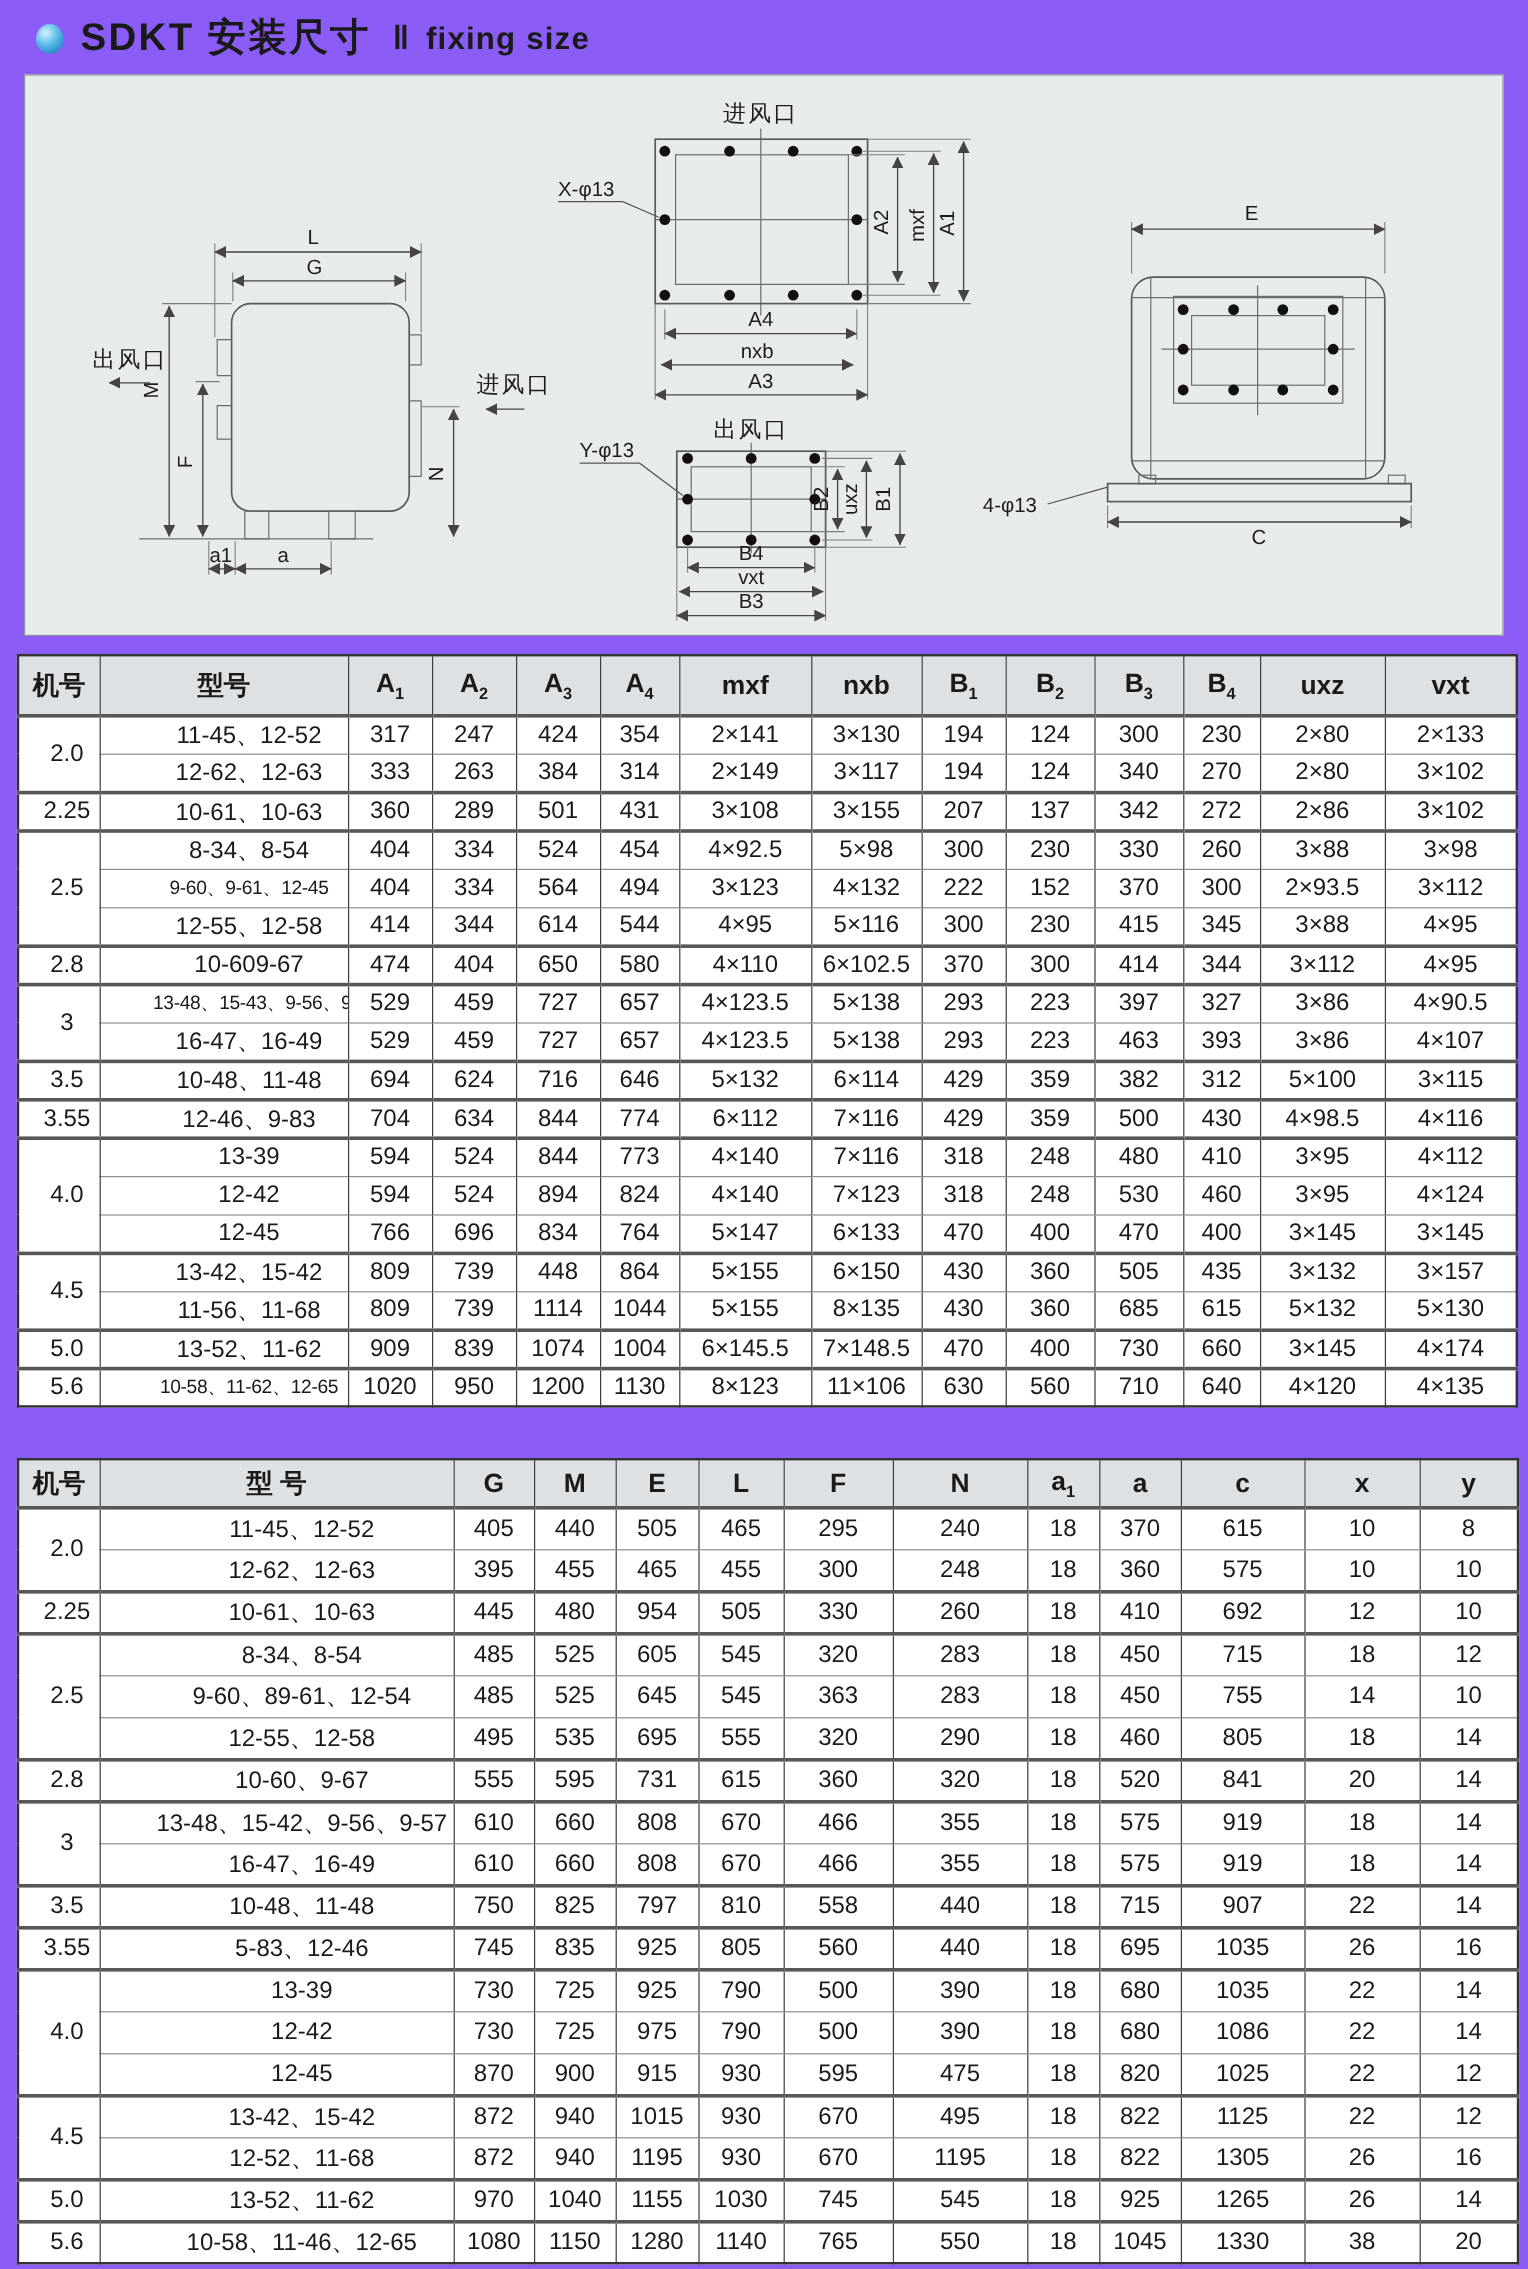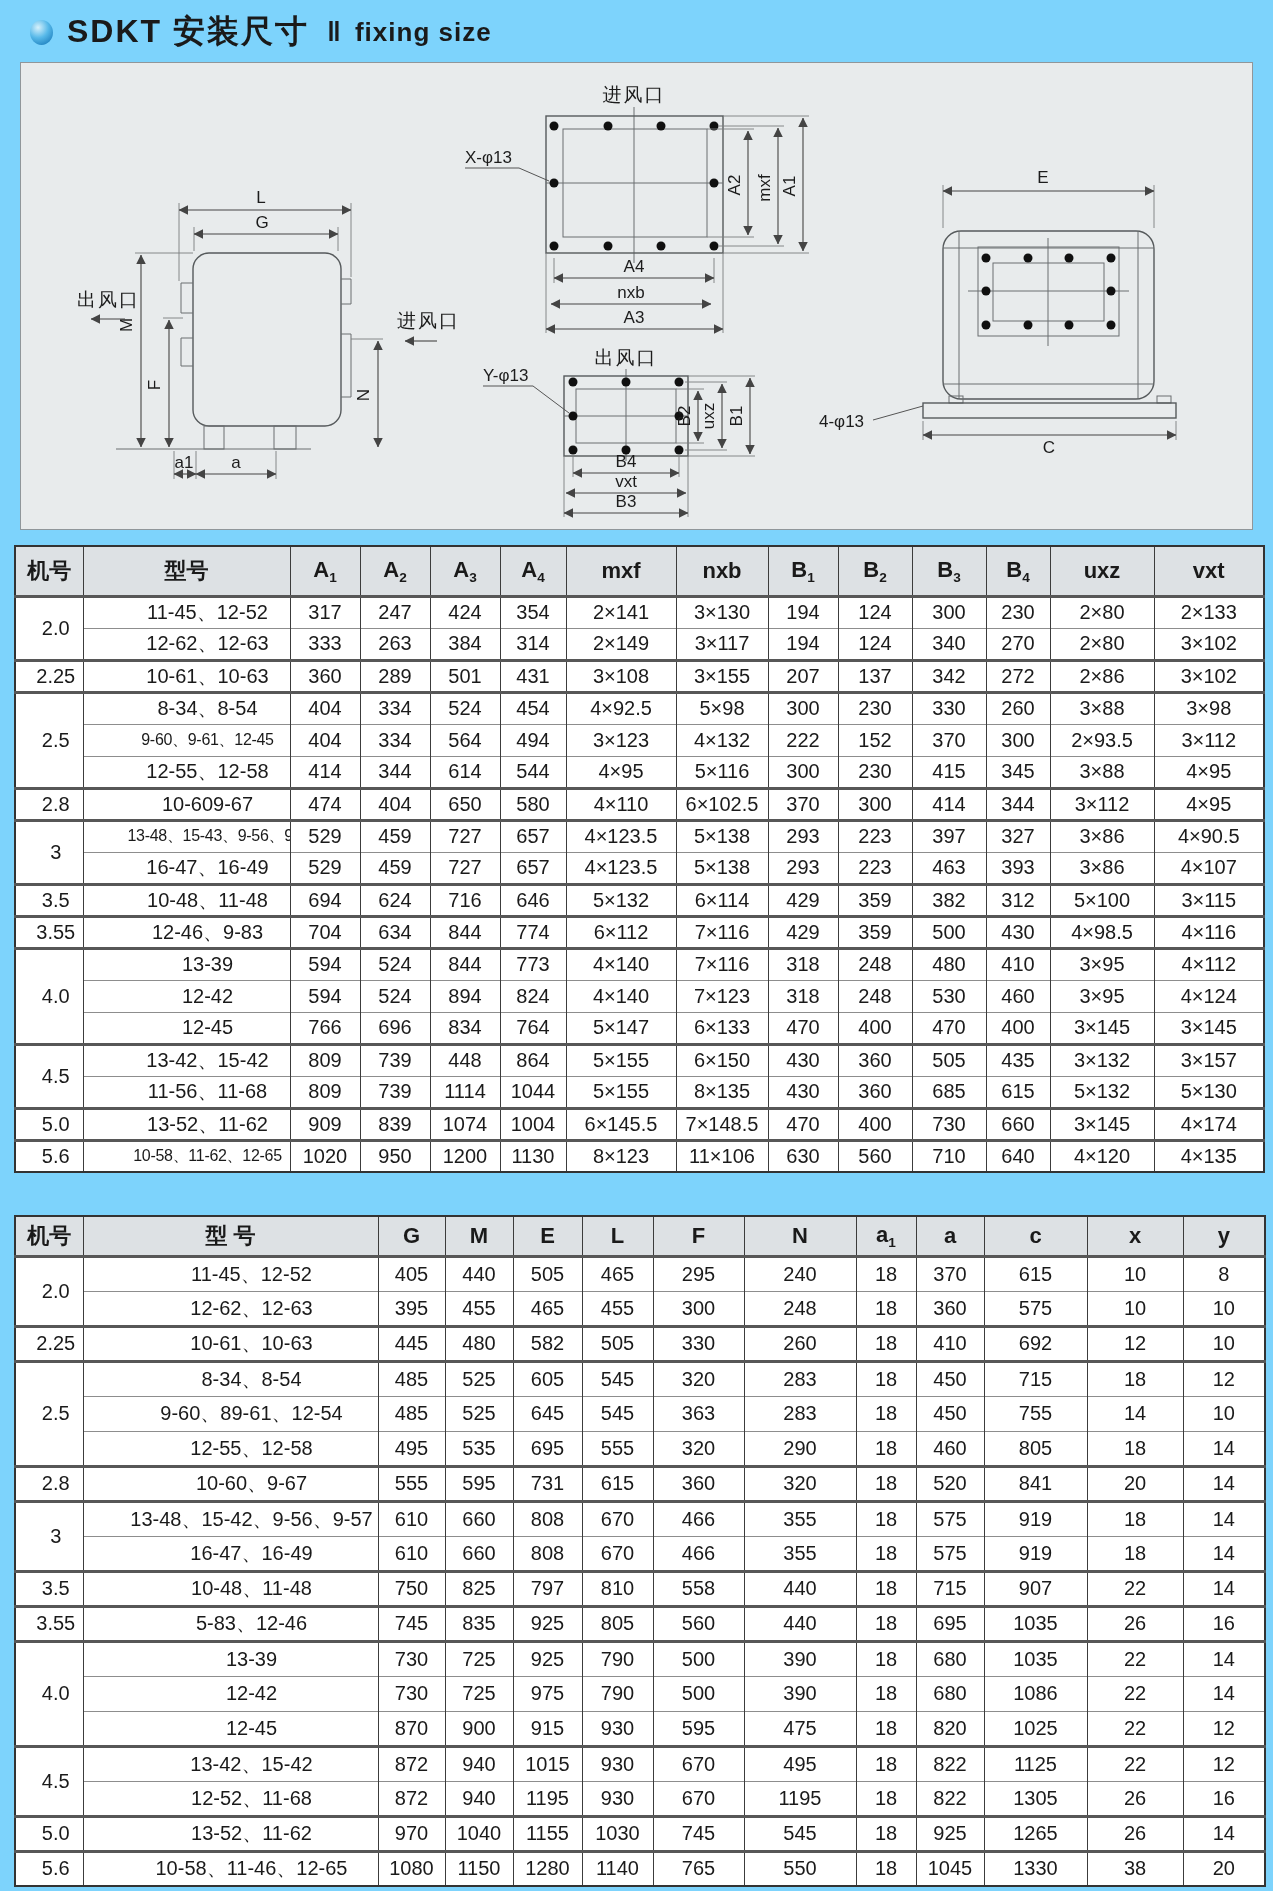--- a/index.html
+++ b/index.html
@@ -1,16 +1,16 @@
 <!DOCTYPE html>
 <html><head>
 <meta charset="utf-8">
 <style>
   html,body{margin:0;padding:0;background:#ffffff;}
-  .page{position:relative;width:1273px;height:1891px;background:#7dd3fc;overflow:hidden;
+  .page{position:relative;width:1273px;height:1891px;background:#8b5cf6;overflow:hidden;
         font-family:"Liberation Sans",sans-serif;color:#1a1a1a;}
   
   .title-row{position:absolute;left:30px;top:10px;display:flex;align-items:center;}
   .bullet{width:23px;height:25px;border-radius:50%;margin-right:14px;
           background:radial-gradient(circle at 35% 30%, #d6f1fc 0%, #57b9e9 45%, #0a6cb0 100%);}
   .title-cn{font-size:32px;font-weight:bold;letter-spacing:2px;}
   .title-div{font-size:28px;font-weight:bold;margin:0 14px 0 18px;}
   .title-en{font-size:26px;font-weight:bold;letter-spacing:1px;}
   
   .diagram-panel{position:absolute;left:20px;top:62px;width:1233px;height:468px;
@@ -612,21 +612,21 @@
           <td>360</td>
           <td>575</td>
           <td>10</td>
           <td>10</td>
         </tr>
         <tr class="gfirst">
           <td rowspan="1" class="jihao">2.25</td>
           <td class="model">10-61、10-63</td>
           <td>445</td>
           <td>480</td>
-          <td>582</td>
+          <td>954</td>
           <td>505</td>
           <td>330</td>
           <td>260</td>
           <td>18</td>
           <td>410</td>
           <td>692</td>
           <td>12</td>
           <td>10</td>
         </tr>
         <tr class="gfirst">

